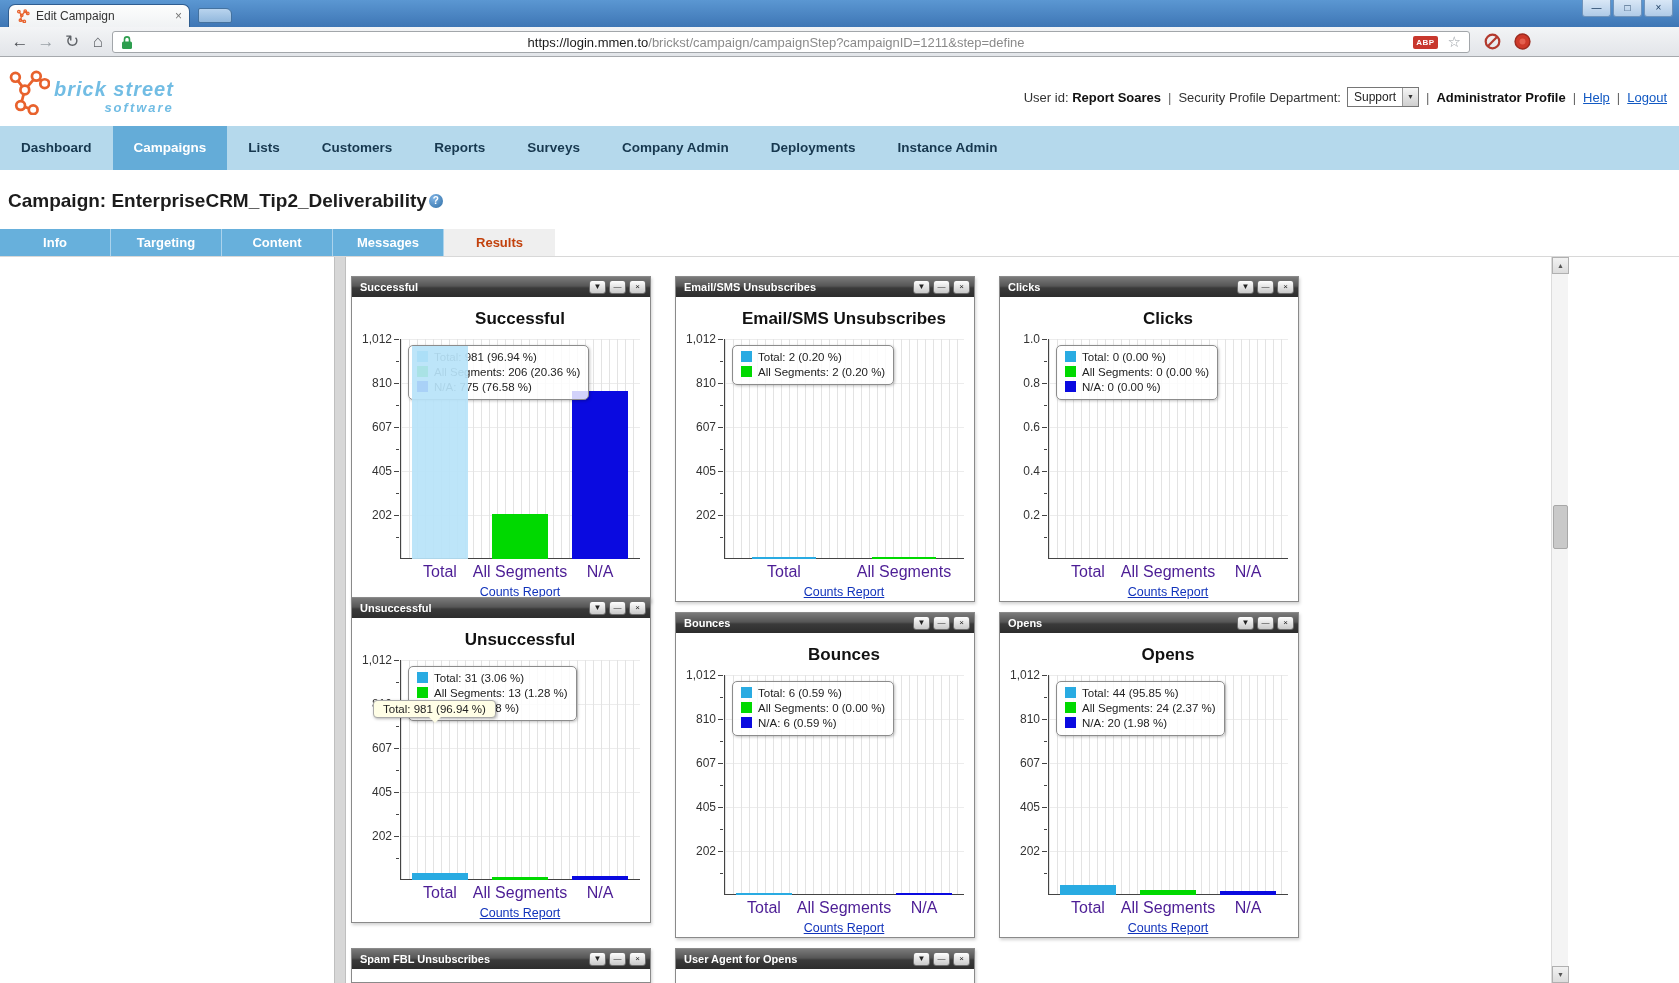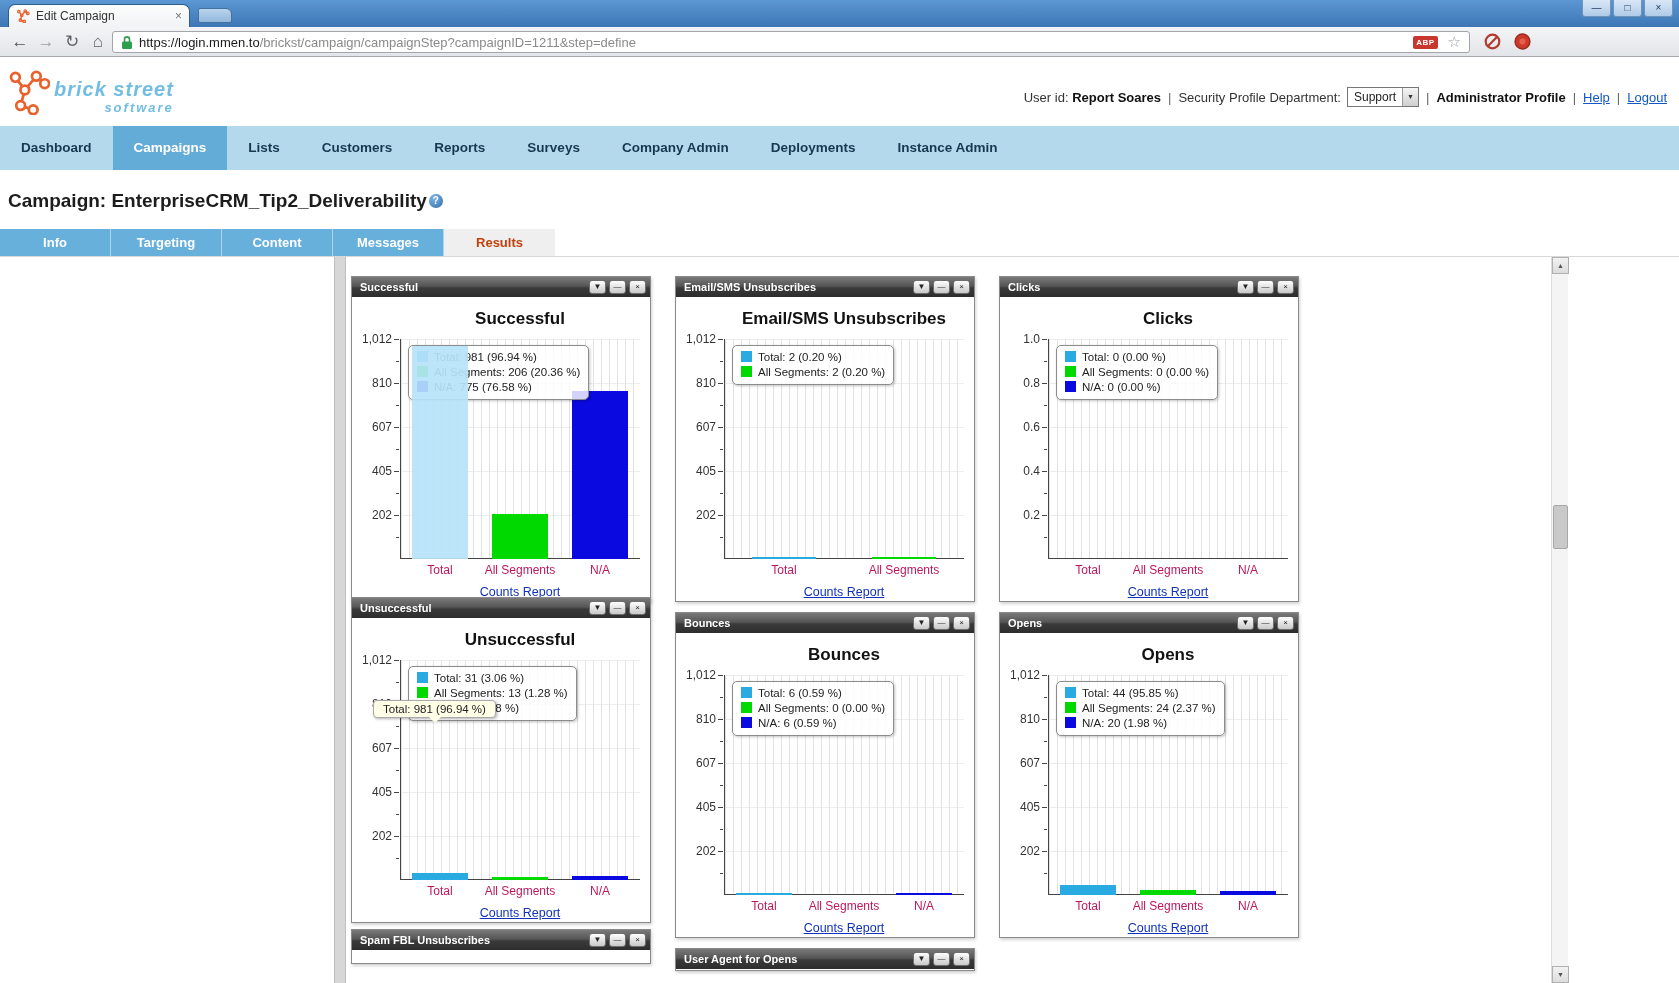--- a/index.html
+++ b/index.html
@@ -22,21 +22,21 @@
   .winbtn { width:29px; height:17px; background:linear-gradient(#d9e7f6,#b0cbe7); border:1px solid #6f93bb;
             border-top:none; margin-left:2px; font-size:10px; line-height:15px; text-align:center;
             color:#1d3d60; border-radius:0 0 3px 3px; }
 
   .toolbar { position:absolute; left:0; top:27px; width:1679px; height:30px;
              background:linear-gradient(#f3f4f6,#e2e5e9); border-bottom:1px solid #a6a9ad; }
   .navicon { position:absolute; top:3px; width:24px; height:24px; text-align:center;
              font-size:17px; line-height:24px; color:#5f6368; }
   .omnibox { position:absolute; left:112px; top:4px; width:1358px; height:22px; background:#fff;
              border:1px solid #a2a6aa; border-radius:3px; display:flex; align-items:center; padding:0 8px; }
-  .urltext { font-size:13px; white-space:nowrap; overflow:hidden; flex:1; }
+  .urltext { font-size:13px; white-space:nowrap; overflow:hidden; flex:1;text-align:center; }
   .url-domain { color:#1a1a1a; }
   .url-path { color:#8a8a8a; }
   .abp-badge { background:#c8372d; color:#fff; font-size:8px; font-weight:bold; border-radius:2px;
                padding:2px 3px; margin-right:10px; letter-spacing:.5px; }
   .star { font-size:15px; color:#9aa0a6; }
   .extic { position:absolute; top:6px; }
 
   
   .appheader { position:absolute; left:0; top:57px; width:1679px; height:69px; background:#fff; }
   .logo { position:absolute; left:8px; top:12px; display:flex; }
@@ -93,21 +93,21 @@
           border-left:1px solid #444; border-bottom:1px solid #444;
           background-image:repeating-linear-gradient(to right,#e3e3e3 0 1px,transparent 1px 8px),
                            repeating-linear-gradient(to bottom,#ececec 0 1px,transparent 1px 44px); }
   .ylab { position:absolute; left:0; width:40px; text-align:right; font-size:12px; color:#333; }
   .ytick { position:absolute; background:#444; height:1px; }
   .bar { position:absolute; }
   .legend { position:absolute; left:56px; top:68px; background:rgba(255,255,255,.82); border:1px solid #8c8c8c;
             border-radius:5px; padding:4px 8px; box-shadow:1px 1px 3px rgba(0,0,0,.25); z-index:4; white-space:nowrap; }
   .legend-row { font-size:11.5px; color:#222; line-height:15px; }
   .swatch { display:inline-block; width:11px; height:11px; margin-right:6px; vertical-align:-1px; }
-  .xlab { position:absolute; top:286px; transform:translateX(-50%); font-size:12px; color:#be185d; white-space:nowrap; }
+  .xlab { position:absolute; top:286px; transform:translateX(-50%); font-size:16px; color:#4c1d95; white-space:nowrap; }
   .counts { position:absolute; left:48px; top:305px; width:240px; text-align:center; }
   .counts a { font-size:12.5px; color:#1133bb; text-decoration:underline; }
   .tooltip { position:absolute; left:21px; top:102px; background:#fffee6; border:1px solid #a9a9a9;
              border-radius:4px; padding:2px 9px; font-size:11.5px; color:#222; z-index:6;
              box-shadow:1px 1px 3px rgba(0,0,0,.3); white-space:nowrap; }
   .tooltip:after { content:""; position:absolute; left:55px; bottom:-6px; border-left:6px solid transparent;
                    border-right:6px solid transparent; border-top:6px solid #fffee6; }
 
   
   .scrollbar { position:absolute; left:1551px; top:0; width:17px; height:726px; background:#f4f4f4;
@@ -449,29 +449,29 @@
         <div class="bar" style="left: 140px; width: 56px; height: 5px; top: 277px; background: rgb(0, 217, 0); z-index: 2;"></div>
         <div class="xlab" style="left: 248px;">N/A</div>
         <div class="bar" style="left: 220px; width: 56px; height: 4px; top: 278px; background: rgb(10, 10, 224); z-index: 2;"></div>
         <div class="legend">
           <div class="legend-row"><span class="swatch" style="background: rgb(41, 171, 226);"></span><span>Total: 44 (95.85 %)</span></div>
           <div class="legend-row"><span class="swatch" style="background: rgb(0, 217, 0);"></span><span>All Segments: 24 (2.37 %)</span></div>
           <div class="legend-row"><span class="swatch" style="background: rgb(10, 10, 224);"></span><span>N/A: 20 (1.98 %)</span></div>
         </div>
         <div class="counts"><a href="#">Counts Report</a></div>
       </div>
-      <div class="panel" style="left: 351px; top: 672px; height: 35px; overflow: hidden;">
+      <div class="panel" style="left: 351px; top: 691px; height: 35px; overflow: hidden;">
         <div class="panel-titlebar">
           <span class="panel-title">Spam FBL Unsubscribes</span>
           <div class="pbtn">▼</div>
           <div class="pbtn">—</div>
           <div class="pbtn">×</div>
         </div>
       </div>
-      <div class="panel" style="left: 675px; top: 691px; height: 23px; overflow: hidden;">
+      <div class="panel" style="left: 675px; top: 691px; height: 36px; overflow: hidden;">
         <div class="panel-titlebar">
           <span class="panel-title">User Agent for Opens</span>
           <div class="pbtn">▼</div>
           <div class="pbtn">—</div>
           <div class="pbtn">×</div>
         </div>
       </div>
     </div>
 </div>
 

